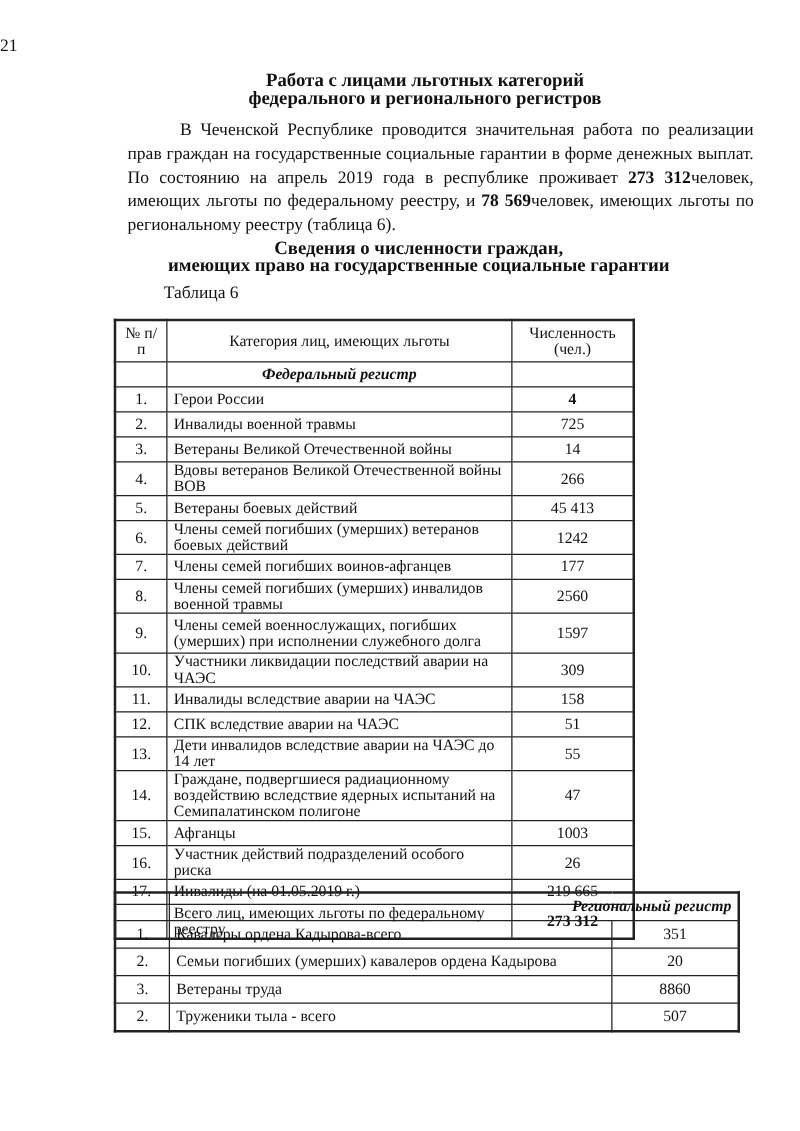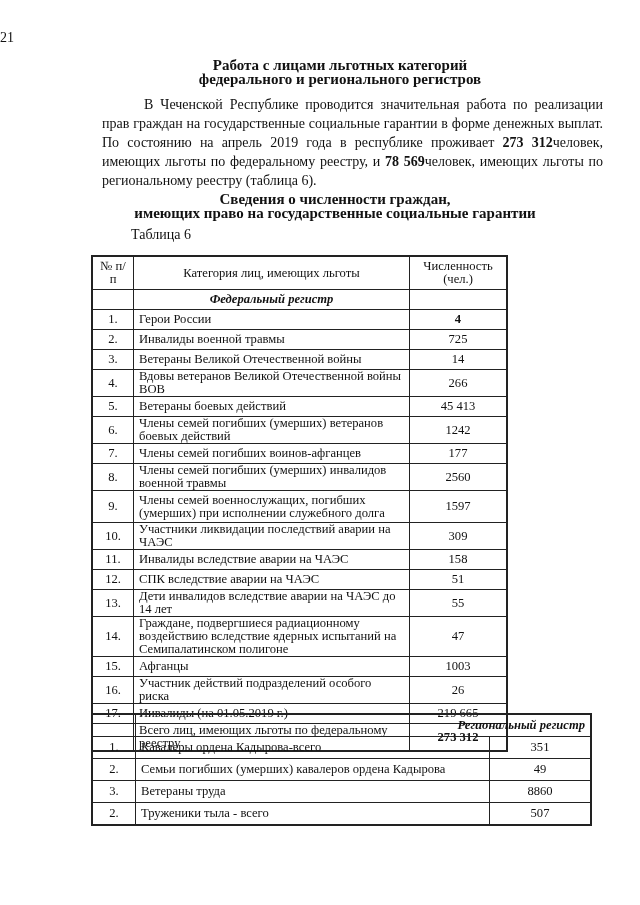--- a/index.html
+++ b/index.html
@@ -186,21 +186,21 @@
     <td class="col-cat" colspan="2">Региональный регистр</td>
   </tr>
   <tr class="row">
     <td class="col-num">1.</td>
     <td class="col-cat">Кавалеры ордена Кадырова-всего</td>
     <td class="col-val">351</td>
   </tr>
   <tr class="row">
     <td class="col-num">2.</td>
     <td class="col-cat">Семьи погибших (умерших) кавалеров ордена Кадырова</td>
-    <td class="col-val">49</td>
+    <td class="col-val">20</td>
   </tr>
   <tr class="row">
     <td class="col-num">3.</td>
     <td class="col-cat">Ветераны труда</td>
     <td class="col-val">8860</td>
   </tr>
   <tr class="row">
     <td class="col-num">2.</td>
     <td class="col-cat">Труженики тыла - всего</td>
     <td class="col-val">507</td>

